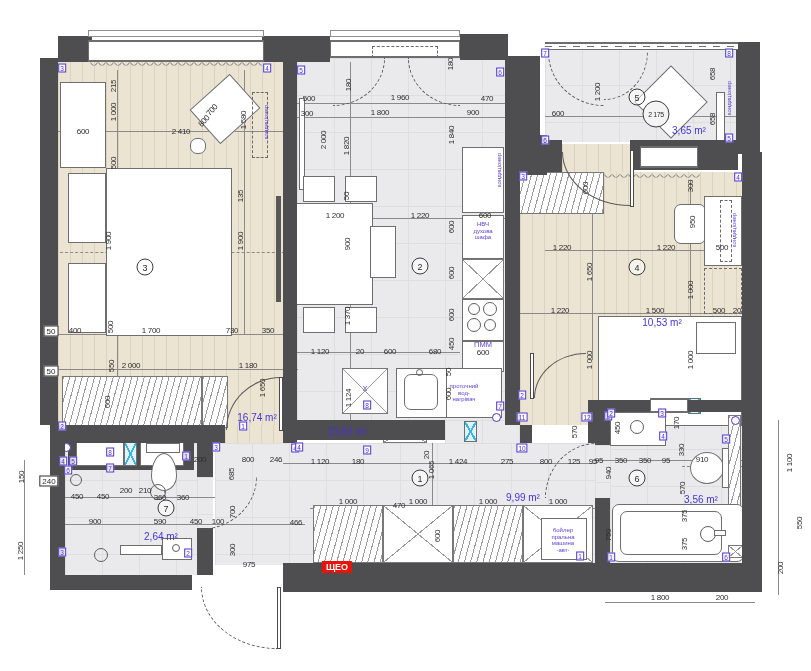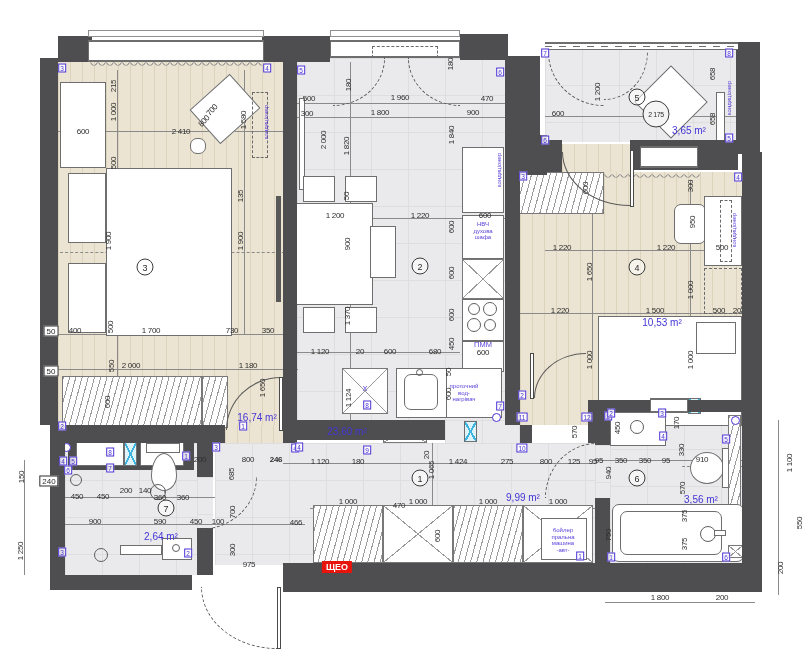--- a/index.html
+++ b/index.html
@@ -301,31 +301,31 @@
     <div class="el txt dim" style="left: 558px; top: 501px; transform: translate(-50%, -50%);">1 000</div>
     <div class="el txt dim" style="left: 296px; top: 522px; transform: translate(-50%, -50%);">466</div>
     <div class="el txt dim" style="left: 437px; top: 536px; transform: translate(-50%, -50%) rotate(-90deg);">600</div>
     <div class="el txt badge" style="left: 337px; top: 567px; transform: translate(-50%, -50%);">ЩЕО</div>
     <div class="el txt dim" style="left: 218px; top: 521px; transform: translate(-50%, -50%);">100</div>
     <div class="el txt dim" style="left: 249px; top: 521px; transform: translate(-50%, -50%); margin-top: 43px;">975</div>
     <div class="el txt dim" style="left: 231px; top: 474px; transform: translate(-50%, -50%) rotate(-90deg);">685</div>
     <div class="el txt dim" style="left: 232px; top: 512px; transform: translate(-50%, -50%) rotate(-90deg);">700</div>
     <div class="el txt dim" style="left: 232px; top: 550px; transform: translate(-50%, -50%) rotate(-90deg);">300</div>
     <div class="el txt dim" style="left: 248px; top: 459px; transform: translate(-50%, -50%);">800</div>
-    <div class="el txt dim" style="left: 276px; top: 459px; transform: translate(-50%, -50%); font-weight: bold;">246</div>
+    <div class="el txt dim" style="left: 276px; top: 459px; transform: translate(-50%, -50%);">246</div>
     <div class="el txt dim" style="left: 200px; top: 459px; transform: translate(-50%, -50%);">200</div>
     <div class="el txt dim" style="left: 574px; top: 432px; transform: translate(-50%, -50%) rotate(-90deg);">570</div>
     <div class="el txt ppt" style="left: 563px; top: 540px; transform: translate(-50%, -50%);">бойлер
 пральна
 машина
 -авт-</div>
     <div class="el txt dim" style="left: 77px; top: 496px; transform: translate(-50%, -50%);">450</div>
     <div class="el txt dim" style="left: 103px; top: 496px; transform: translate(-50%, -50%);">450</div>
     <div class="el txt dim" style="left: 126px; top: 490px; transform: translate(-50%, -50%);">200</div>
-    <div class="el txt dim" style="left: 145px; top: 490px; transform: translate(-50%, -50%);">140</div>
+    <div class="el txt dim" style="left: 145px; top: 490px; transform: translate(-50%, -50%);">210</div>
     <div class="el txt dim" style="left: 160px; top: 497px; transform: translate(-50%, -50%);">360</div>
     <div class="el txt dim" style="left: 183px; top: 497px; transform: translate(-50%, -50%);">360</div>
     <div class="el txt dim" style="left: 95px; top: 521px; transform: translate(-50%, -50%);">900</div>
     <div class="el txt dim" style="left: 160px; top: 521px; transform: translate(-50%, -50%);">590</div>
     <div class="el txt dim" style="left: 196px; top: 521px; transform: translate(-50%, -50%);">450</div>
     <div class="el txt cnum" style="left: 166px; top: 508px; transform: translate(-50%, -50%);">7</div>
     <div class="el txt area" style="left: 161px; top: 536px; transform: translate(-50%, -50%);">2,64 m²</div>
     <div class="el txt dim" style="left: 585px; top: 188px; transform: translate(-50%, -50%) rotate(-90deg);">600</div>
     <div class="el txt dim" style="left: 690px; top: 186px; transform: translate(-50%, -50%) rotate(-90deg);">300</div>
     <div class="el txt dim" style="left: 692px; top: 222px; transform: translate(-50%, -50%) rotate(-90deg);">950</div>

